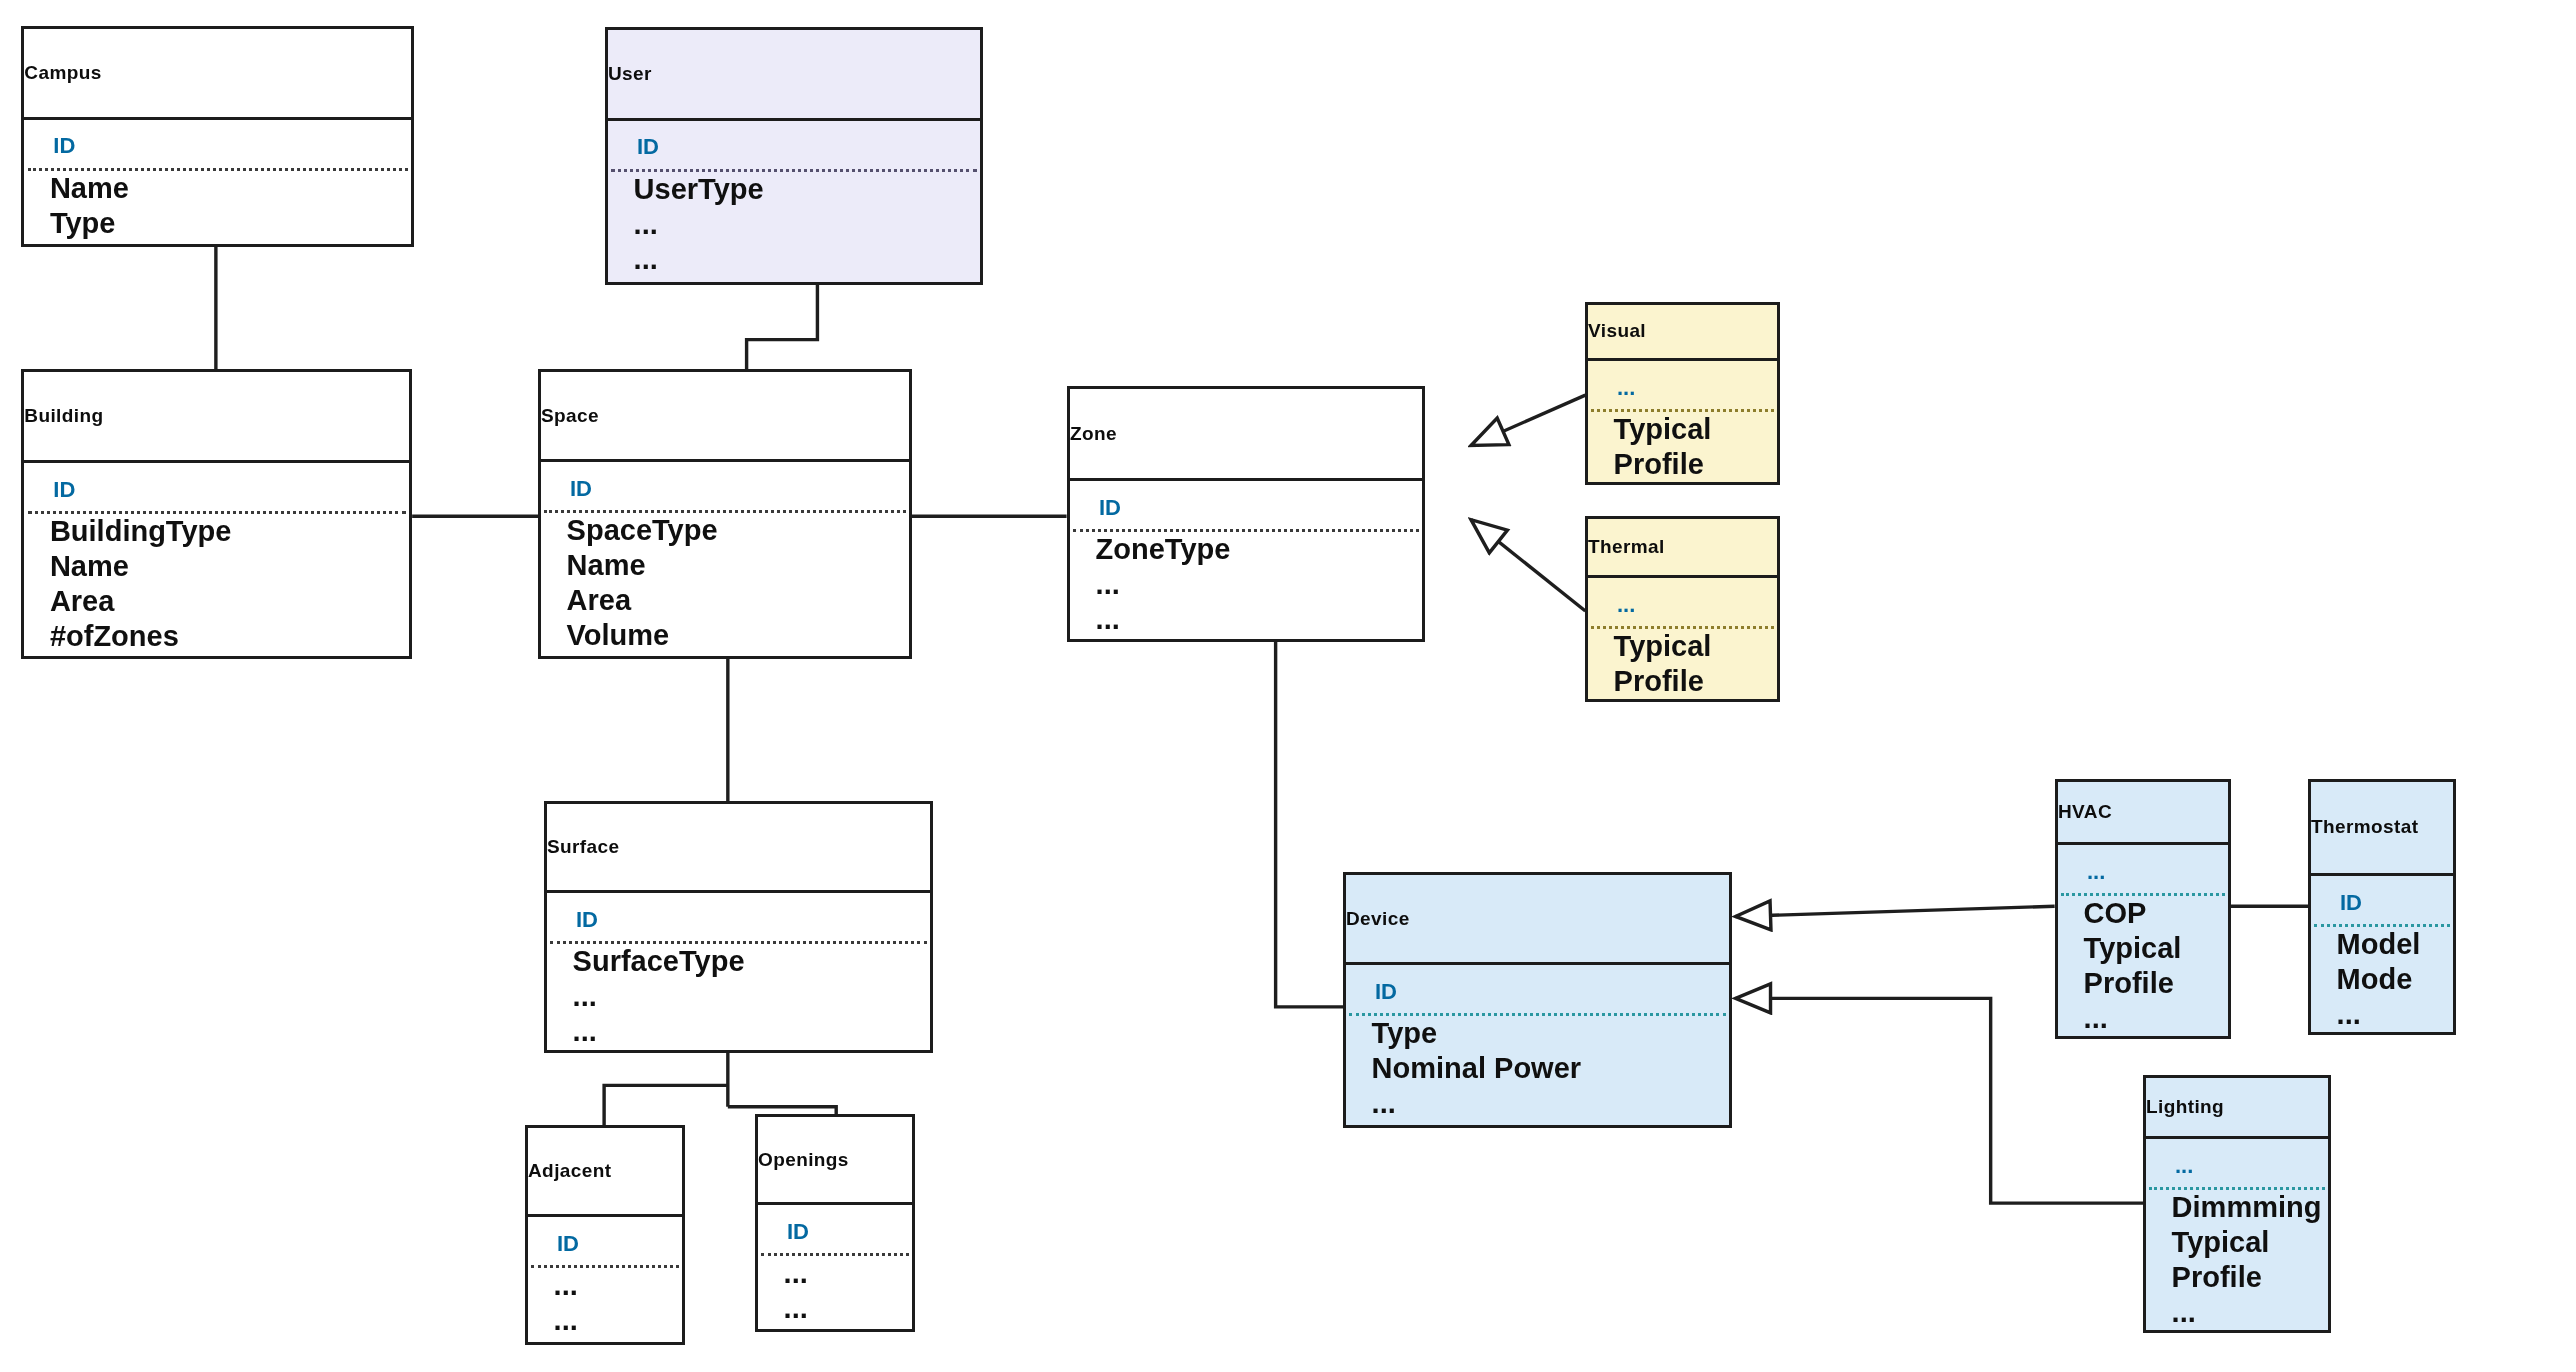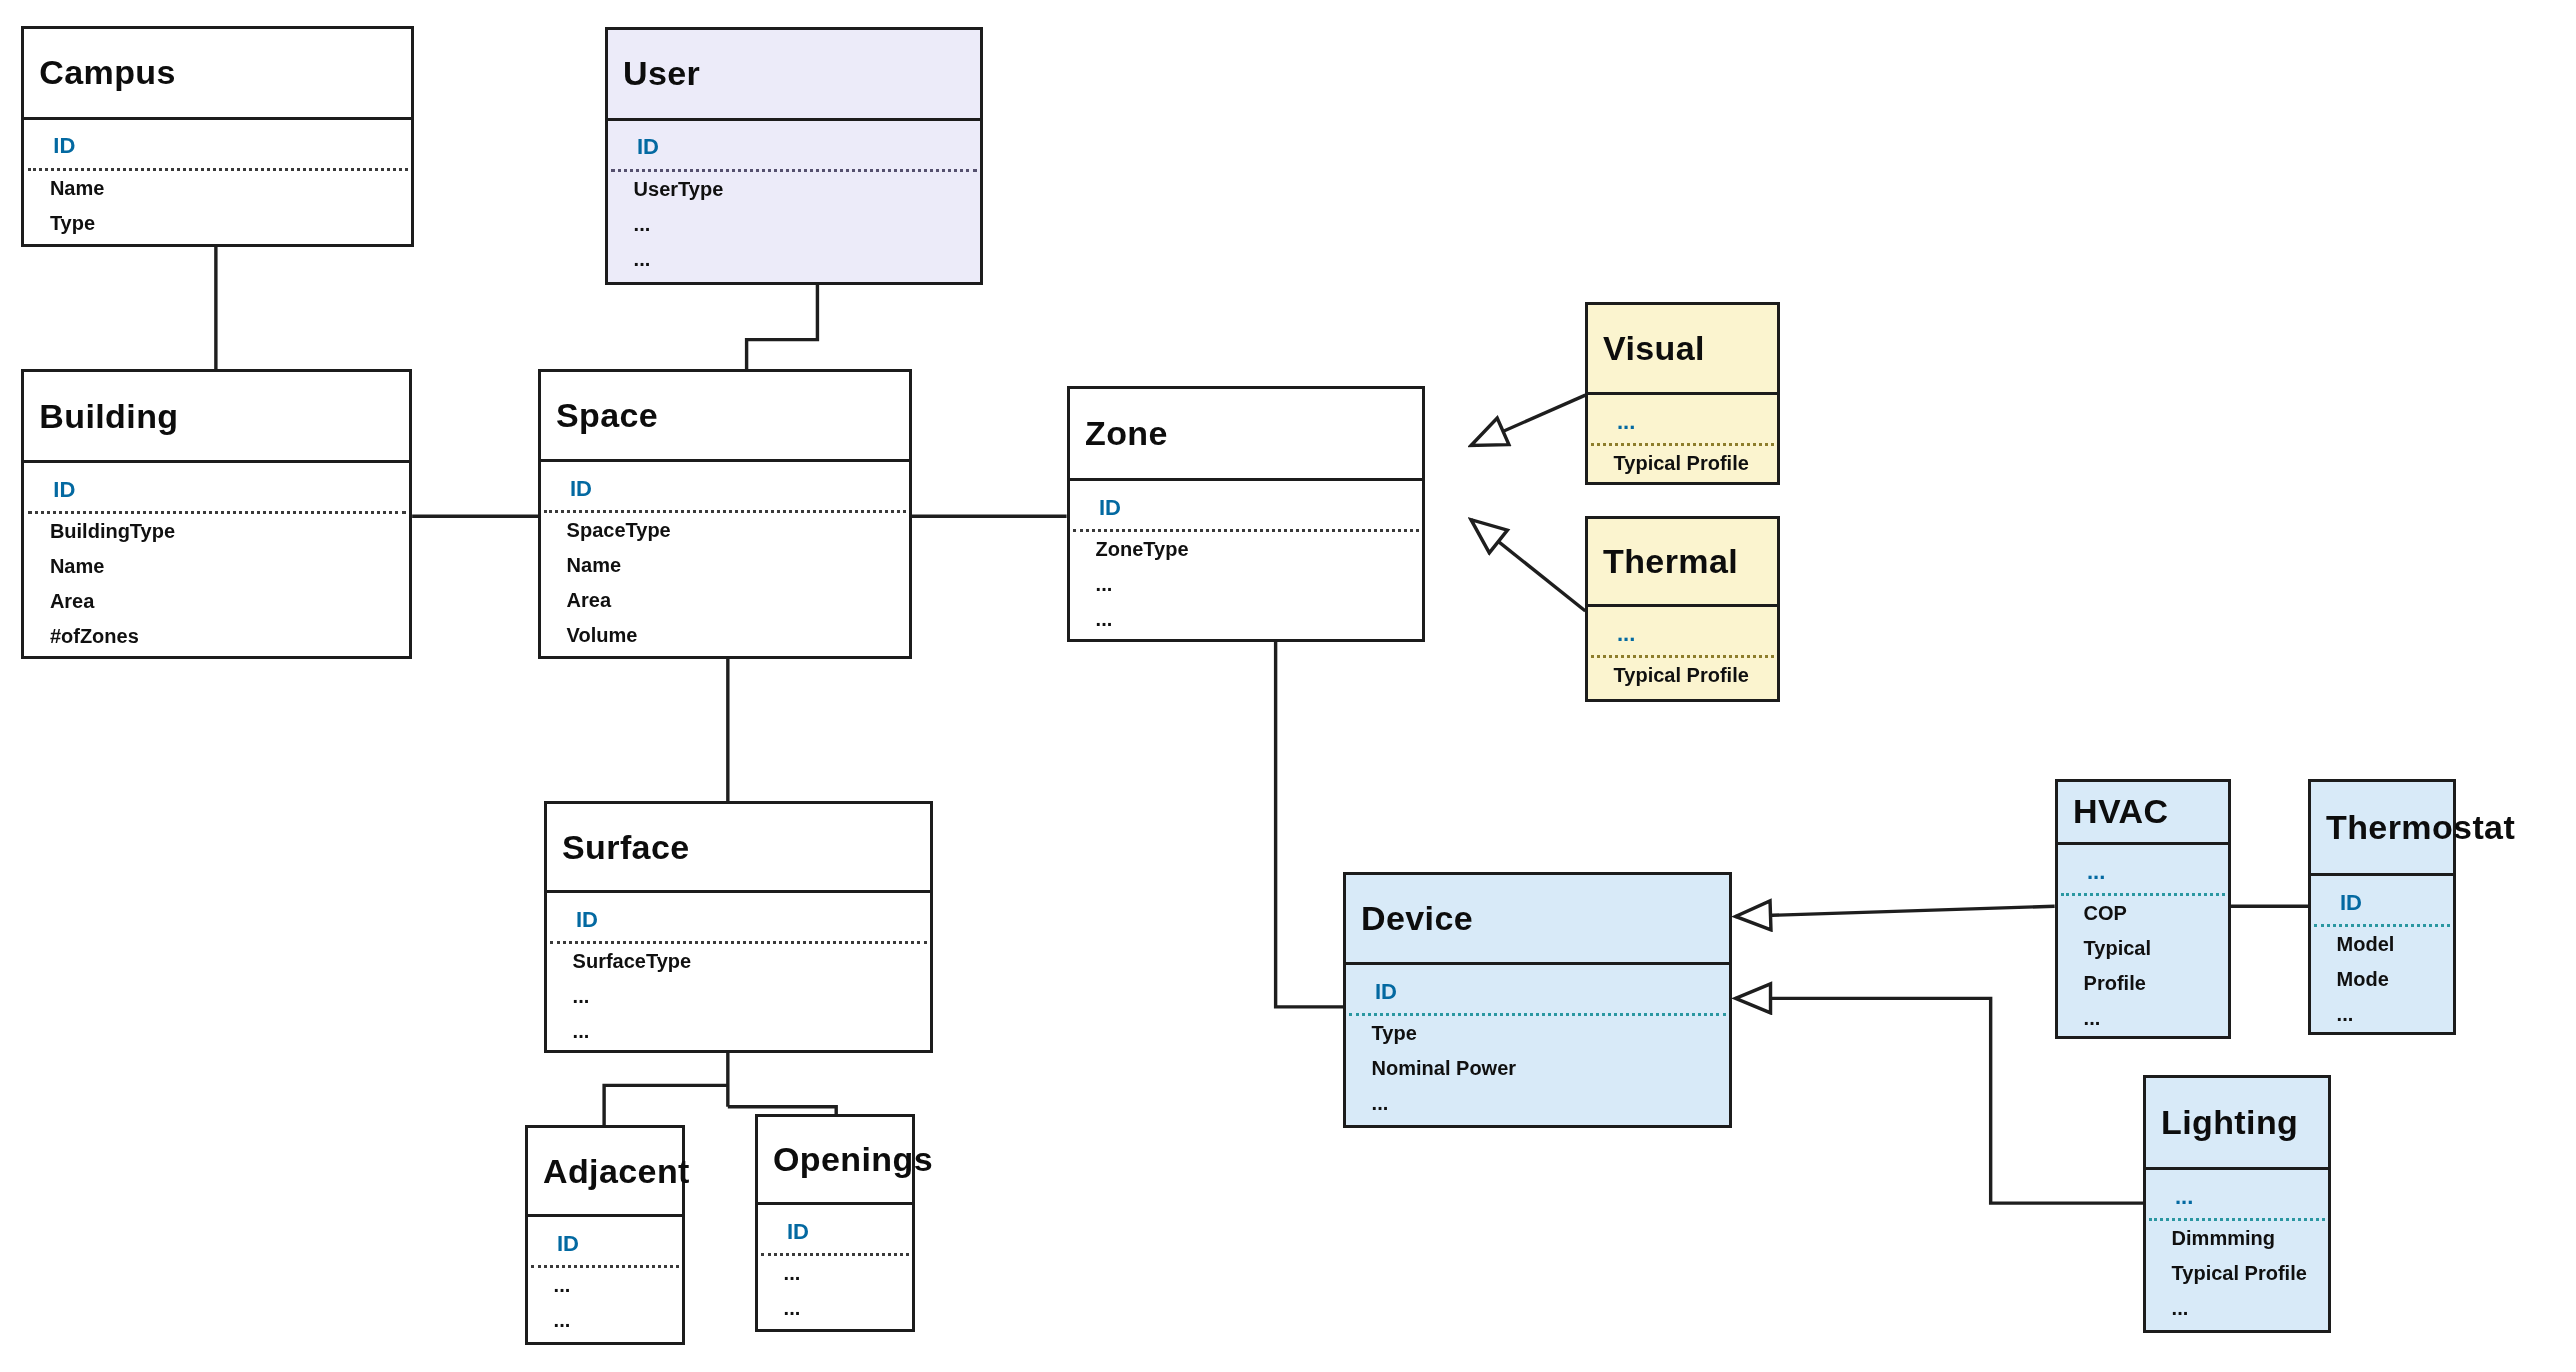--- a/index.html
+++ b/index.html
@@ -17,33 +17,33 @@
     box-sizing:border-box;
     display:flex;flex-direction:column;
     background:#ffffff;
     --dot:#3a3a3a;
   }
   .box .header{
     height:var(--hh);
     box-sizing:border-box;
     border-bottom:3.4px solid #1c1c1c;
     display:flex;align-items:center;
-    padding-left:15px;
-    font-size:34px;font-weight:700;color:#0d0d0d;
+    padding-left:0;
+    font-size:19px;font-weight:700;color:#0d0d0d;
     letter-spacing:0.4px;
   }
   .box .body{flex:1;box-sizing:border-box;padding-top:6.8px;}
   .key-row{
     font-size:22px;font-weight:700;color:#0369a1;
     padding:6.8px 13.7px 8.5px 25.6px;
     border-bottom:3.4px dotted var(--dot);
     margin:0 3.4px;
   }
   .row{
-    font-size:20px;font-weight:700;color:#101010;
+    font-size:29px;font-weight:700;color:#101010;
     padding:0 13.7px 0 25.6px;
     line-height:35px;
   }
   .lavender{background:#ECEBF9;--dot:#55506e;}
   .yellow{background:#FBF4CF;--dot:#8d7d2c;}
   .blue{background:#D8EAF8;--dot:#2a97a1;}
 </style>
 </head>
 <body>
 

